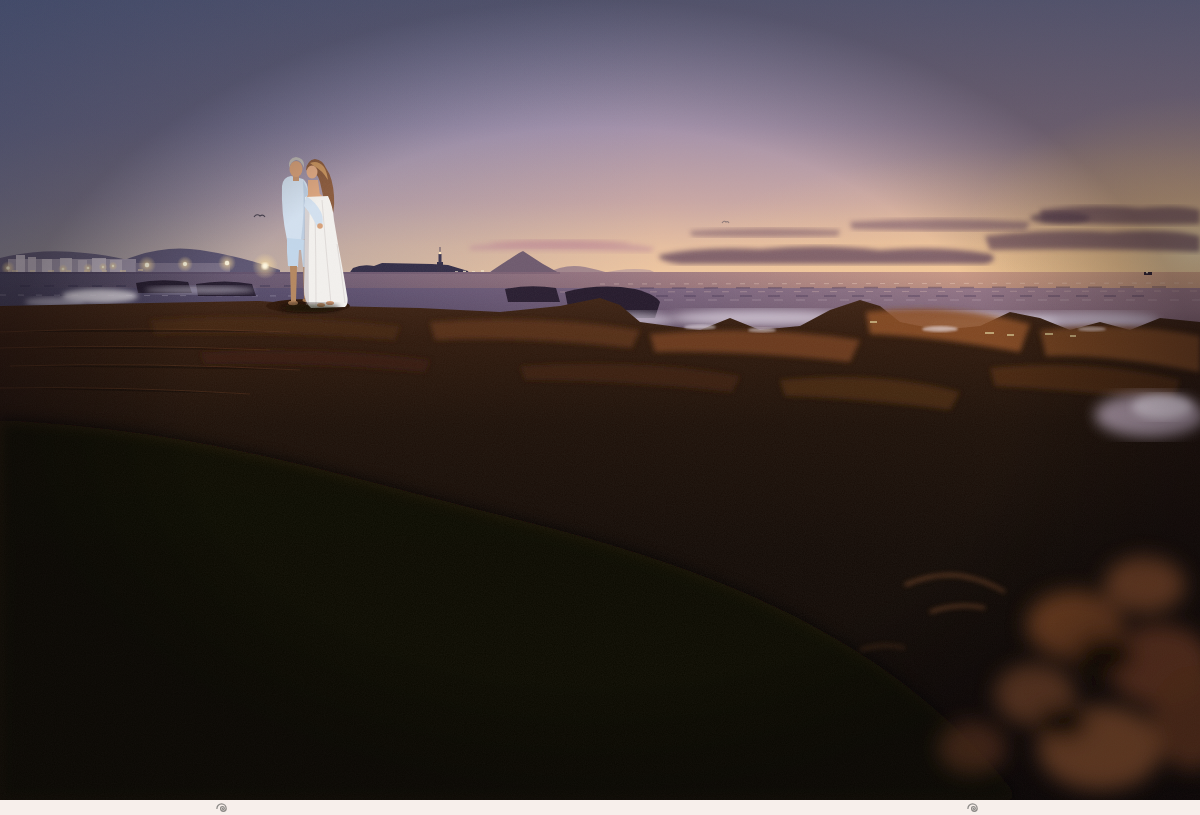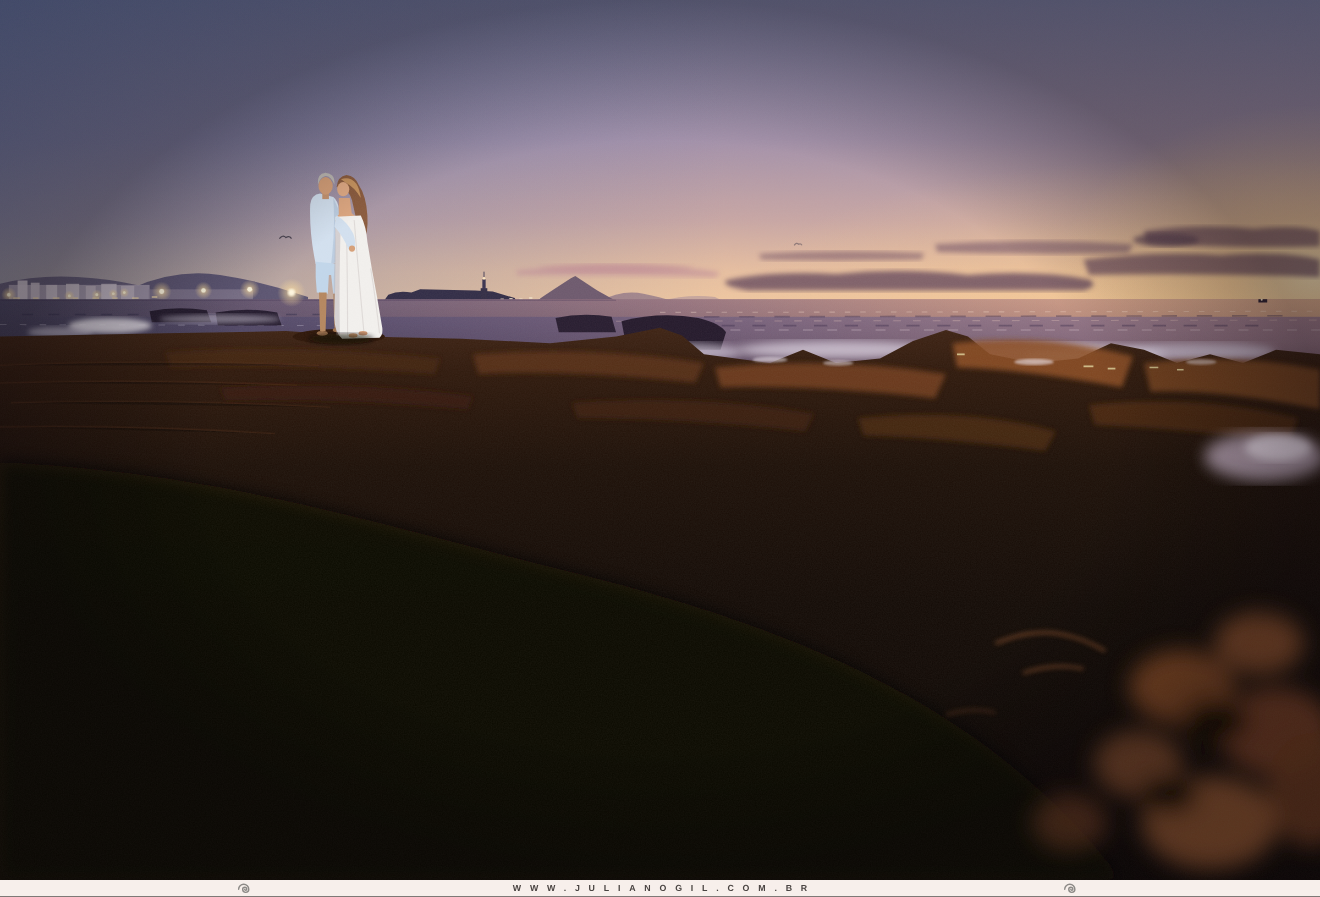--- a/index.html
+++ b/index.html
@@ -315,18 +315,17 @@
 
       <rect x="0" y="0" width="1200" height="800" filter="url(#grain)" opacity="0.14"></rect>
       <rect x="0" y="0" width="1200" height="800" fill="url(#rgVig)"></rect>
     </svg>
   </div>
 
   <div class="footer-bar">
     <svg class="swirl left" viewBox="0 0 13 13">
       <path d="M1,7 A5,5 0 0 1 11,7 A3,3 0 0 1 5,7 A2,2 0 0 1 9,7 A1,1 0 0 1 7,7"></path>
     </svg>
-    <span class="watermark">WWW.JULIANOGIL.COM.BR</span>
     <svg class="swirl right" viewBox="0 0 13 13">
       <path d="M1,7 A5,5 0 0 1 11,7 A3,3 0 0 1 5,7 A2,2 0 0 1 9,7 A1,1 0 0 1 7,7"></path>
     </svg>
   </div>
 </div>
 
 </body></html>

